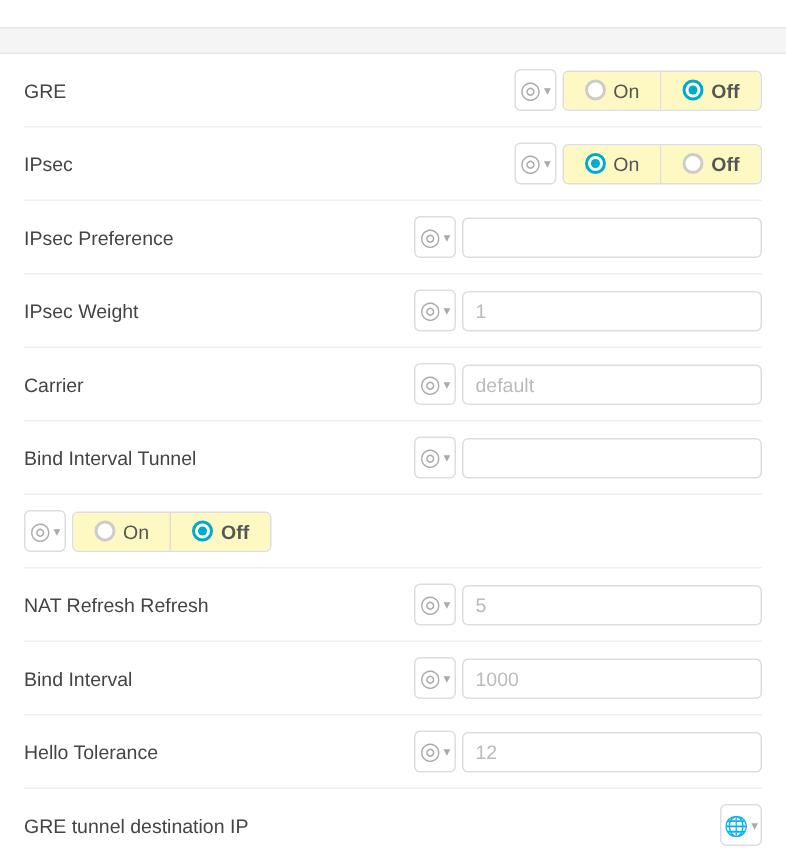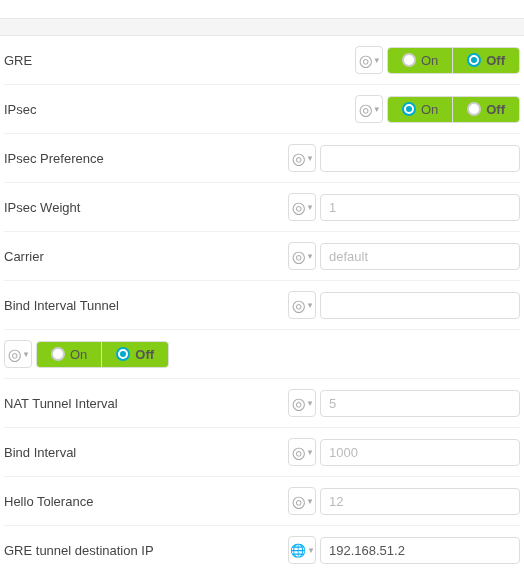--- a/index.html
+++ b/index.html
@@ -33,21 +33,21 @@
     .section-label {
       background: #f5f5f5;
       padding: 8px 16px;
       color: #999;
       font-size: 12px;
       border-top: 1px solid #e8e8e8;
       border-bottom: 1px solid #e8e8e8;
     }
 
     .form-rows {
-      padding: 0 4px;
+      padding: 0 16px;
     }
 
     .form-row {
       display: flex;
       align-items: center;
       justify-content: space-between;
       padding: 10px 0;
       border-bottom: 1px solid #f0f0f0;
     }
 
@@ -95,21 +95,21 @@
       border-radius: 4px;
       overflow: hidden;
     }
 
     .radio-option {
       display: flex;
       align-items: center;
       gap: 5px;
       padding: 5px 14px;
       cursor: pointer;
-      background: #84cc16;
+      background: #fef9c3;
       font-size: 13px;
       color: #555;
       border-right: 1px solid #ddd;
     }
 
     .radio-option:last-child {
       border-right: none;
       font-weight: bold;
     }
 
@@ -273,21 +273,21 @@
               <span>On</span>
             </div>
             <div class="radio-option">
               <div class="radio-circle selected"></div>
               <span>Off</span>
             </div>
           </div>
         </div>
       </div>
       <div class="form-row">
-        <div class="row-label">NAT Tunnel Interval</div>
+        <div class="row-label">NAT Refresh Refresh</div>
         <div class="row-control">
           <button class="icon-btn">
             <span style="color:#aaa;font-size:16px;">◎</span>
             <span class="caret">▾</span>
           </button>
           <input type="text" class="text-input" placeholder="5" style="">
         </div>
       </div>
       <div class="form-row">
         <div class="row-label">Bind Interval</div>
@@ -309,17 +309,16 @@
           <input type="text" class="text-input" placeholder="12" style="">
         </div>
       </div>
       <div class="form-row">
         <div class="row-label">GRE tunnel destination IP</div>
         <div class="row-control">
           <button class="globe-btn">
             <span style="font-size:13px;">🌐</span>
             <span class="caret" style="font-size:9px;color:#aaa;">▾</span>
           </button>
-          <input type="text" class="text-input" value="192.168.51.2" style="">
         </div>
       </div>
     </div>
 </div>
 
 </body></html>

